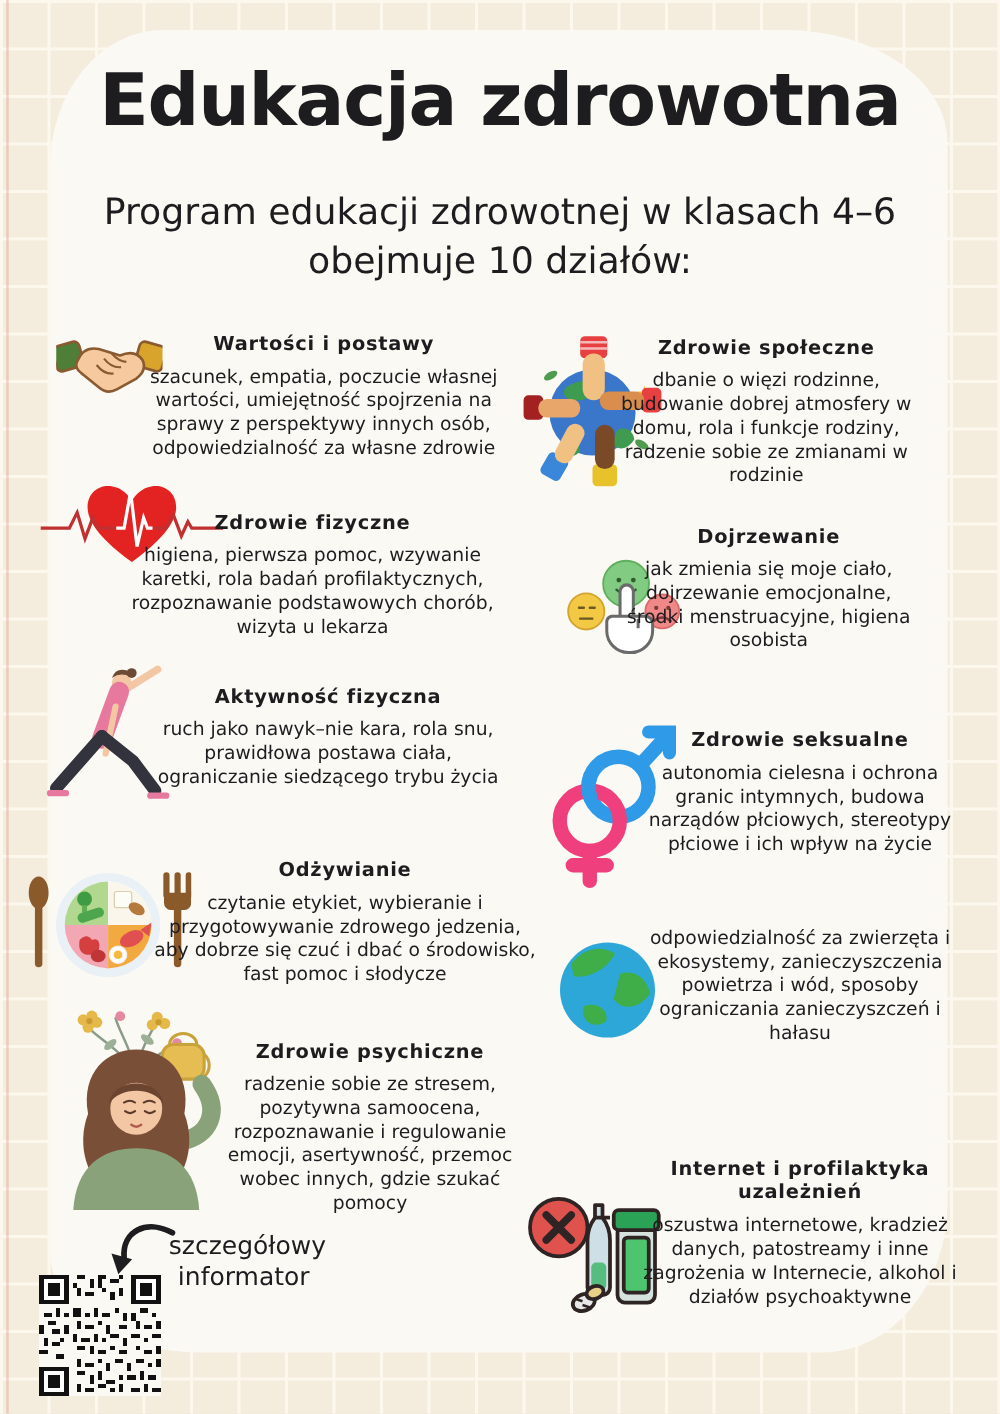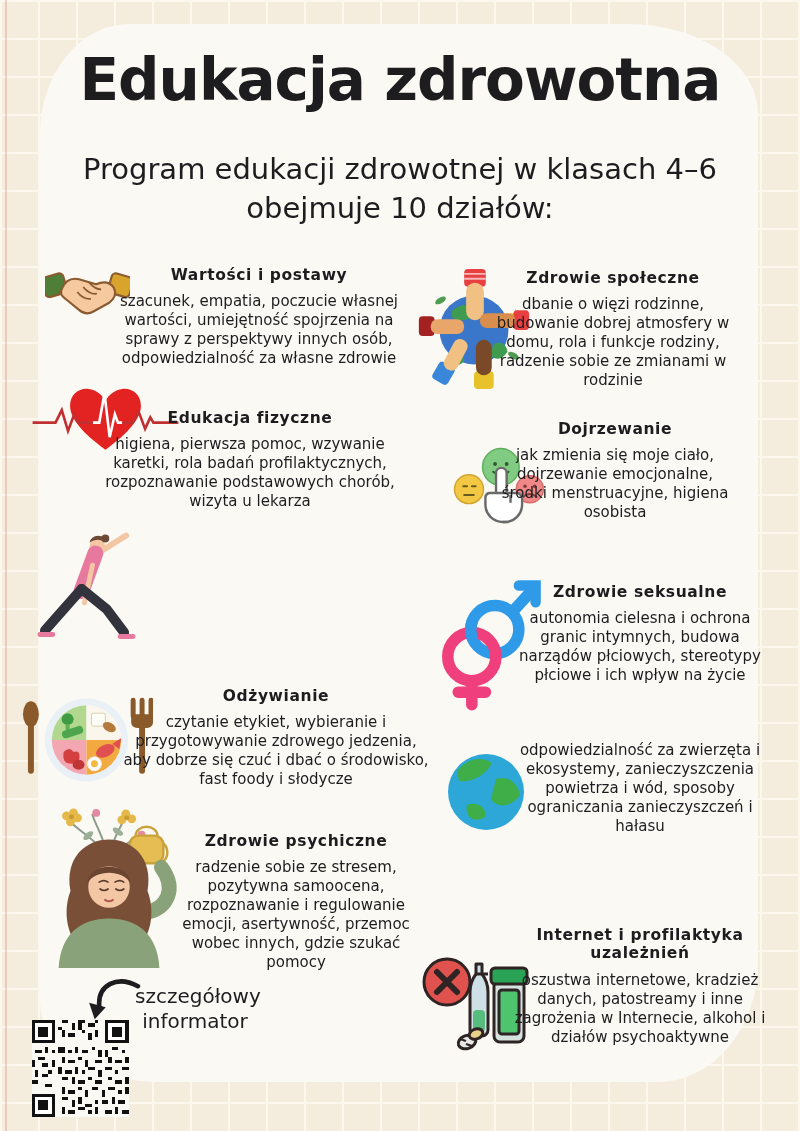--- a/index.html
+++ b/index.html
@@ -237,38 +237,42 @@
     <h3>Wartości i postawy</h3>
     <p>szacunek, empatia, poczucie własnej wartości, umiejętność spojrzenia na sprawy z perspektywy innych osób, odpowiedzialność za własne zdrowie</p>
   </section>
 
   <section class="sec" style="left:487px;top:269px;width:252px">
     <h3>Zdrowie społeczne</h3>
     <p>dbanie o więzi rodzinne, budowanie dobrej atmosfery w domu, rola i funkcje rodziny, radzenie sobie ze zmianami w rodzinie</p>
   </section>
 
   <section class="sec" style="left:85px;top:409px;width:330px">
-    <h3>Edukacja fizyczne</h3>
+    <h3>Zdrowie fizyczne</h3>
     <p>higiena, pierwsza pomoc, wzywanie karetki, rola badań profilaktycznych, rozpoznawanie podstawowych chorób, wizyta u lekarza</p>
   </section>
 
   <section class="sec" style="left:495px;top:420px;width:240px">
     <h3>Dojrzewanie</h3>
     <p>jak zmienia się moje ciało, dojrzewanie emocjonalne, środki menstruacyjne, higiena osobista</p>
   </section>
 
+  <section class="sec" style="left:120px;top:548px;width:285px">
+    <h3>Aktywność fizyczna</h3>
+    <p>ruch jako nawyk–nie kara, rola snu, prawidłowa postawa ciała, ograniczanie siedzącego trybu życia</p>
+  </section>
 
   <section class="sec" style="left:515px;top:583px;width:250px">
     <h3>Zdrowie seksualne</h3>
     <p>autonomia cielesna i ochrona granic intymnych, budowa narządów płciowych, stereotypy płciowe i ich wpływ na życie</p>
   </section>
 
   <section class="sec" style="left:122px;top:687px;width:308px">
     <h3>Odżywianie</h3>
-    <p>czytanie etykiet, wybieranie i przygotowywanie zdrowego jedzenia, aby dobrze się czuć i dbać o środowisko, fast foody i słodycze</p>
+    <p>czytanie etykiet, wybieranie i przygotowywanie zdrowego jedzenia, aby dobrze się czuć i dbać o środowisko, fast pomoc i słodycze</p>
   </section>
 
   <section class="sec" style="left:508px;top:741px;width:264px">
     <p>odpowiedzialność za zwierzęta i ekosystemy, zanieczyszczenia powietrza i wód, sposoby ograniczania zanieczyszczeń i hałasu</p>
   </section>
 
   <section class="sec" style="left:170px;top:832px;width:252px">
     <h3>Zdrowie psychiczne</h3>
     <p>radzenie sobie ze stresem, pozytywna samoocena, rozpoznawanie i regulowanie emocji, asertywność, przemoc wobec innych, gdzie szukać pomocy</p>
   </section>

